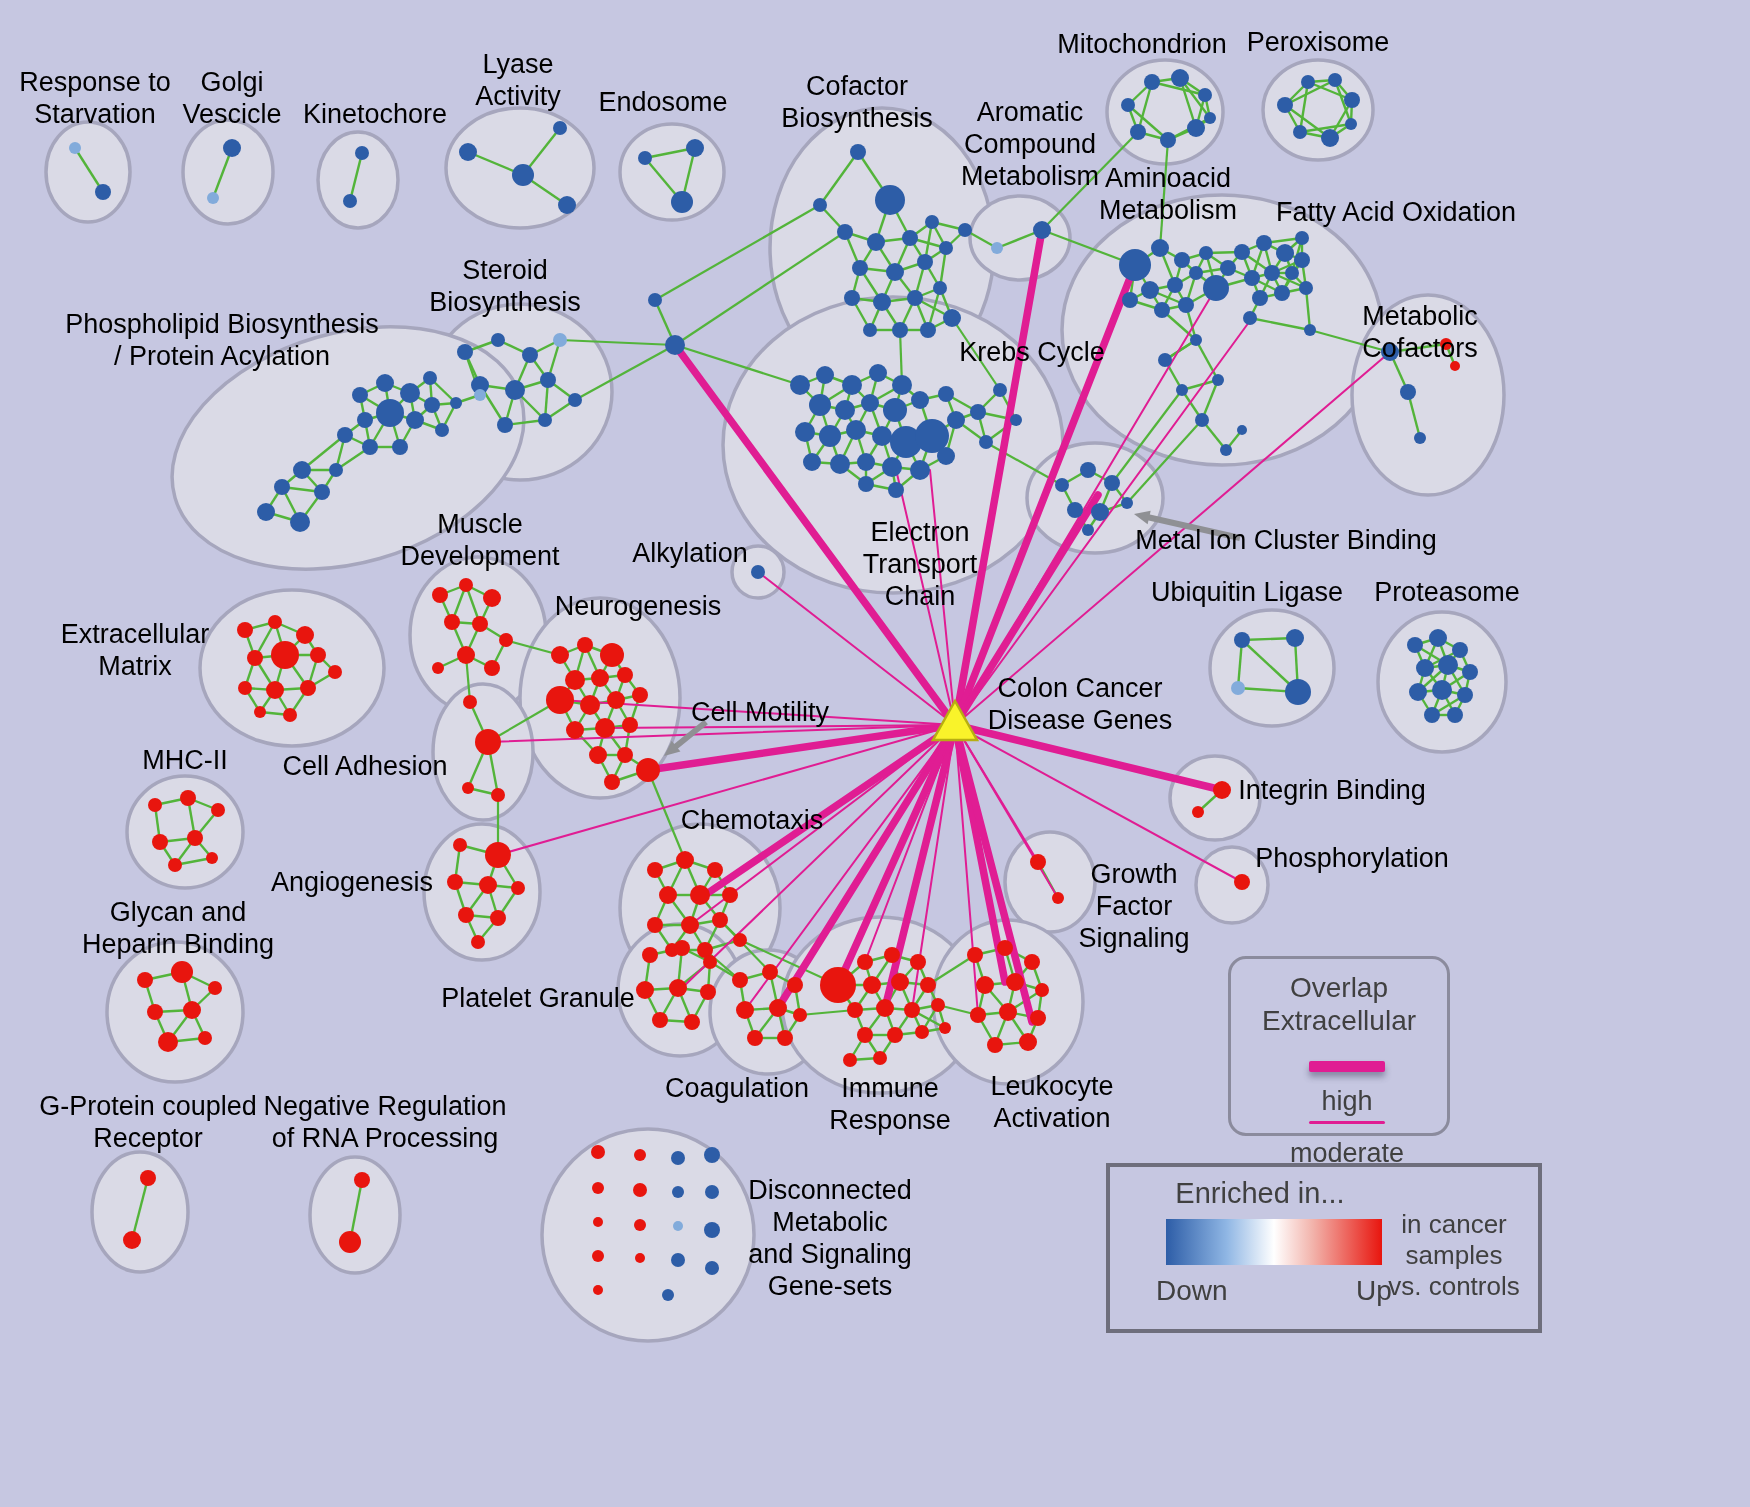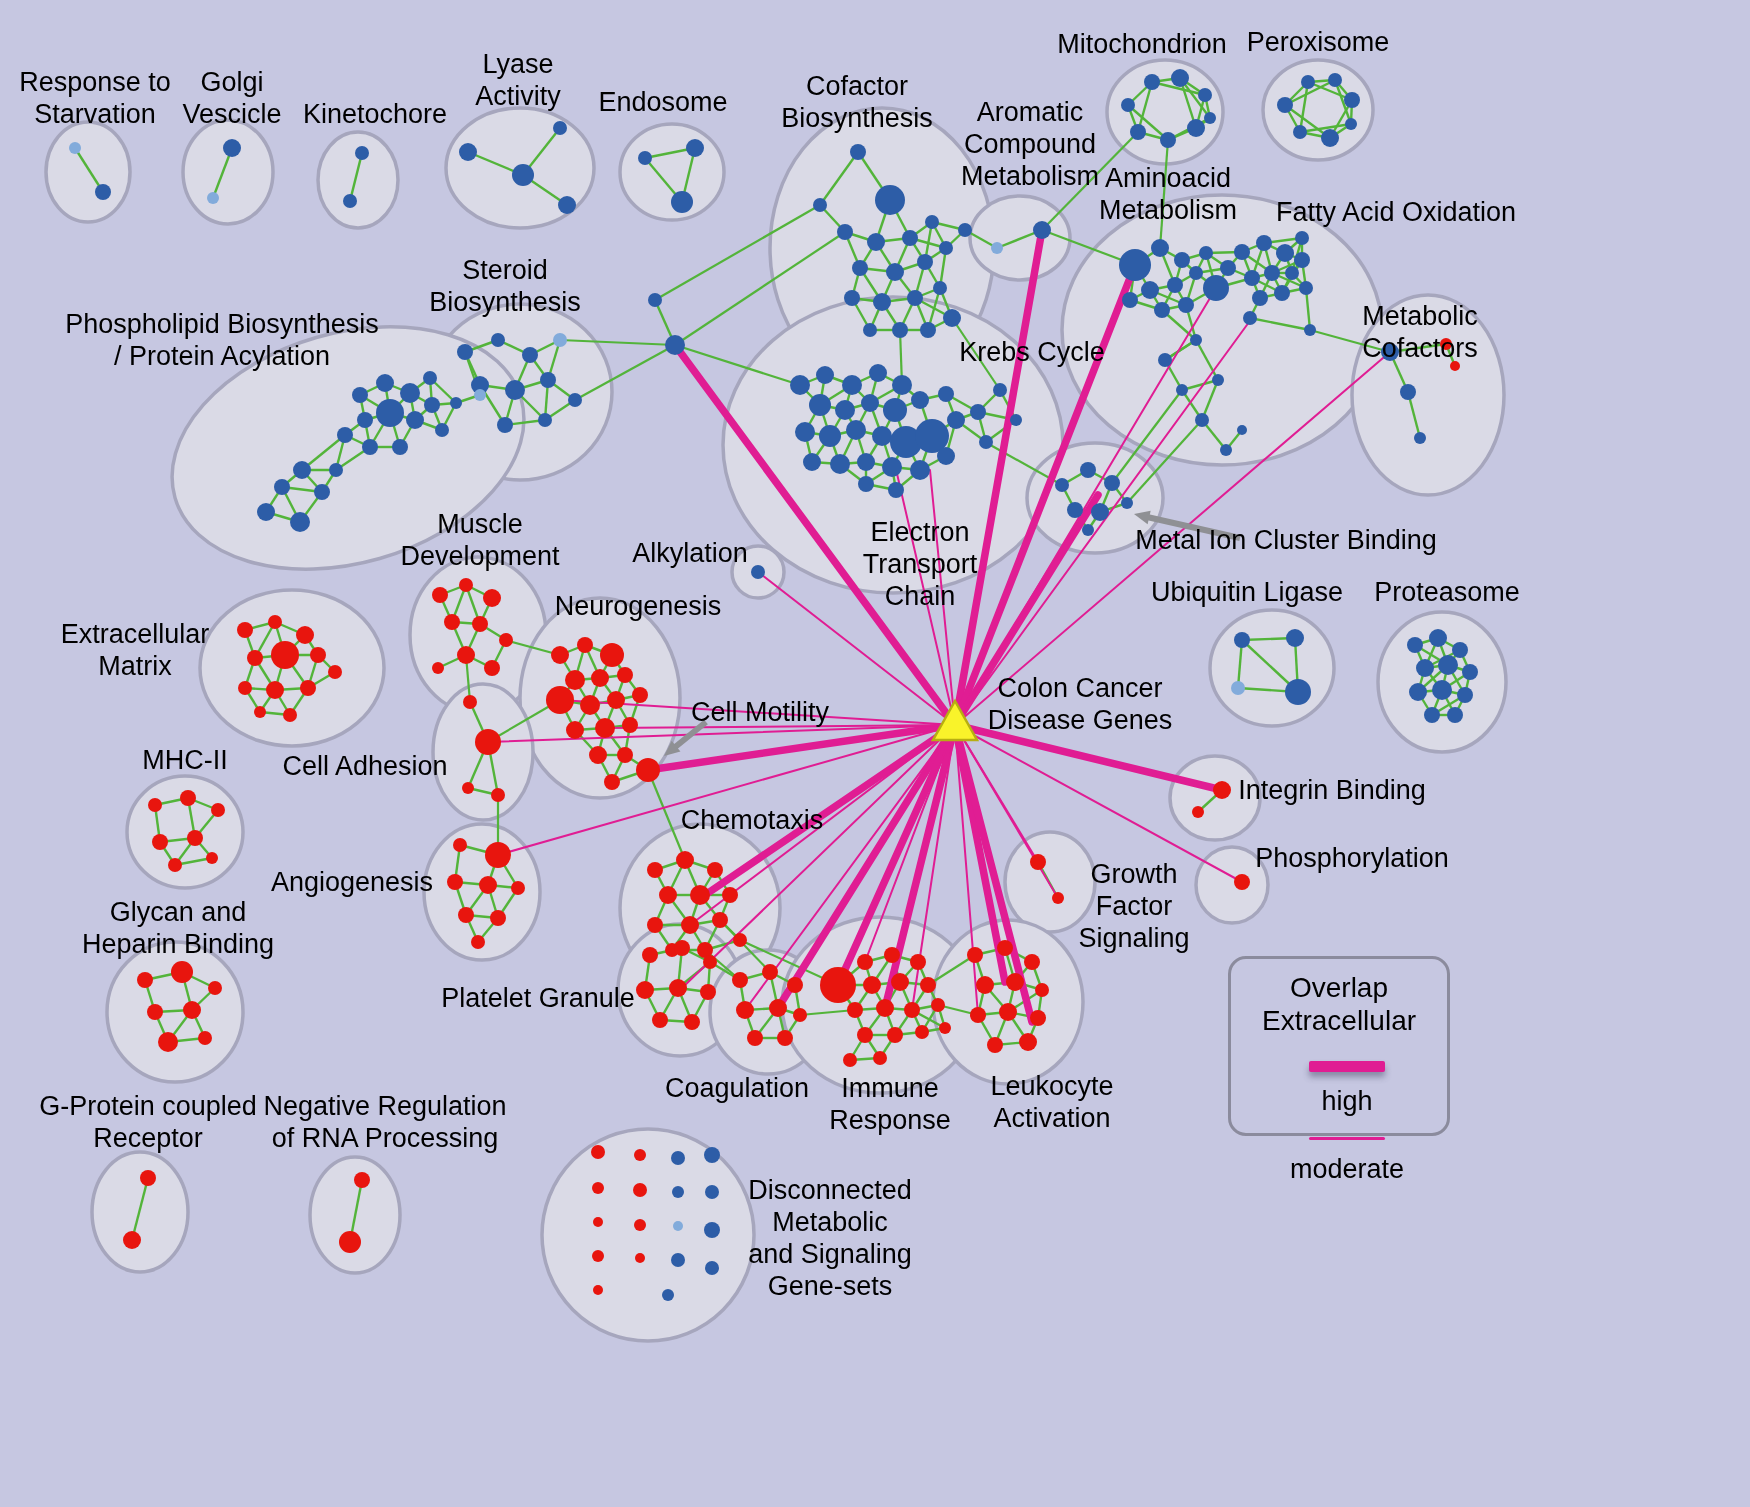--- a/index.html
+++ b/index.html
@@ -1,22 +1,22 @@
 <!DOCTYPE html>
 <html><head>
 <meta charset="utf-8">
 <style>
   html,body{margin:0;padding:0;background:#ffffff;}
   .stage{position:relative;width:1750px;height:1507px;background:#c6c7e1;font-family:"Liberation Sans",sans-serif;overflow:hidden;}
   .stage svg{position:absolute;left:0;top:0;}
-  .legend{position:absolute;box-sizing:border-box;color:#000000;}
+  .legend{position:absolute;box-sizing:border-box;color:#404040;}
   .lo{left:1228px;top:956px;width:222px;height:180px;border:3px solid #8b8b9d;border-radius:18px;padding-top:12px;}
   .lo-title{text-align:center;font-size:28px;line-height:33px;}
   .lo-row{display:flex;align-items:center;gap:14px;padding-left:16px;margin-top:24px;flex-direction:column;}
-  .lo-row + .lo-row{margin-top:20px;}
+  .lo-row + .lo-row{margin-top:4px;}
   .sw{width:76px;display:inline-block;border-radius:2px;}
   .sw-high{height:11px;box-shadow:0 5px 6px rgba(60,60,90,.45);}
   .sw-mod{height:3px;}
   .lo-label{font-size:27px;}
   .le{left:1106px;top:1163px;width:436px;height:170px;border:4px solid #6e6e7c;}
   .le-title{position:absolute;left:0;top:10px;width:300px;text-align:center;font-size:29px;}
   .le-gradient{position:absolute;left:56px;top:52px;width:216px;height:46px;}
   .le-down{position:absolute;left:46px;top:108px;font-size:28px;}
   .le-up{position:absolute;left:246px;top:108px;font-size:28px;}
   .le-side{position:absolute;right:4px;top:42px;width:160px;text-align:center;font-size:26px;line-height:31px;}
@@ -1039,13 +1039,24 @@
     <div class="lo-row">
       <span class="sw sw-high" style="background: rgb(224, 29, 147);"></span>
       <span class="lo-label">high</span>
     </div>
     <div class="lo-row">
       <span class="sw sw-mod" style="background: rgb(224, 29, 147);"></span>
       <span class="lo-label">moderate</span>
     </div>
   </div>
 
+  <div class="legend le">
+    <div class="le-title">Enriched in...</div>
+    <div class="le-gradient" style="background: linear-gradient(to right, rgb(45, 93, 167) 0%, rgb(143, 182, 228) 28%, rgb(255, 255, 255) 50%, rgb(242, 179, 171) 68%, rgb(232, 21, 14) 100%);"></div>
+    <div class="le-down">Down</div>
+    <div class="le-up">Up</div>
+    <div class="le-side">
+      <div>in cancer</div>
+      <div>samples</div>
+      <div>vs. controls</div>
+    </div>
+  </div>
 </div>
 
 </body></html>

